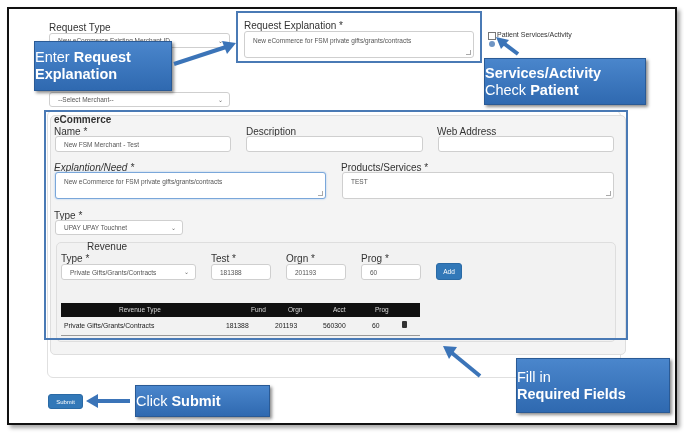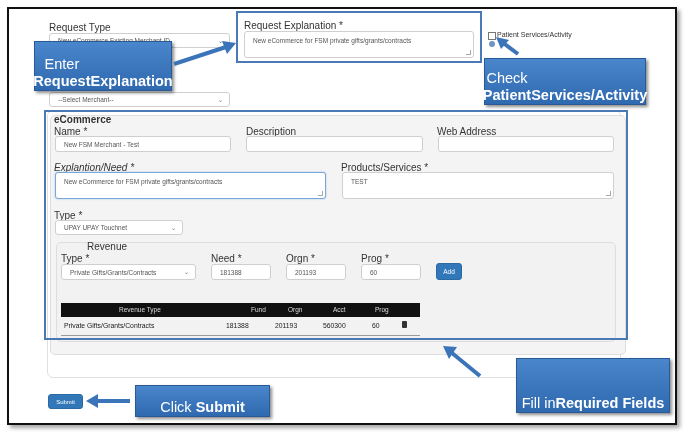--- a/index.html
+++ b/index.html
@@ -12,21 +12,21 @@
   .inp { position:absolute; background:#fff; border:1px solid #cfcfcf; border-radius:3px; box-sizing:border-box;
          font-size:6.5px; color:#555; padding:0 8px; display:flex; align-items:center; white-space:nowrap; overflow:hidden; }
   .ta { align-items:flex-start; padding-top:5px; }
   .ta::after { content:""; position:absolute; right:2px; bottom:2px; width:4px; height:4px;
                border-right:1px solid #aaa; border-bottom:1px solid #aaa; }
   .sel .chev { position:absolute; right:6px; top:50%; transform:translateY(-55%); font-size:6px; color:#666; }
   .focus { border-color:#7aa7da; box-shadow:0 0 2px #9cc0ea; }
   .panel { position:absolute; background:#f4f4f4; border:1px solid #dedede; border-radius:5px; box-sizing:border-box; }
   .callout { position:absolute; background:linear-gradient(#4a86cc,#2f69b0); color:#fff; border:1px solid #2a5a95;
              box-shadow:2px 2px 3px rgba(0,0,0,0.45); text-align:center; font-size:14.5px; line-height:17px;
-             display:flex; flex-direction:row; justify-content:center; align-items:flex-end; }
+             display:flex; flex-direction:column; justify-content:center; align-items:flex-start; }
   .callout b { font-weight:bold; }
   .hl { position:absolute; border:2px solid #4a7ab5; box-sizing:border-box; }
   .btn { position:absolute; background:#3278b8; color:#fff; border:1px solid #2a6aa5; border-radius:3px;
          font-size:6.5px; display:flex; align-items:center; justify-content:center; box-sizing:border-box; }
   .th { background:#111; color:#ddd; font-size:6.5px; }
   .cell { position:absolute; white-space:nowrap; }
 </style>
 </head>
 <body>
 
@@ -87,21 +87,21 @@
 
 <div class="panel" style="left:56px;top:242px;width:560px;height:100px;background:#f2f2f2;"></div>
 <div class="lbl" style="left:59px;top:241px;padding-left:28px;">Revenue</div>
 
 <div class="lbl" style="left:61px;top:253px;">Type *</div>
 <div class="inp sel" style="left:61px;top:264px;width:135px;height:16px;">
   <span>Private Gifts/Grants/Contracts</span>
   <span class="chev">⌄</span>
 </div>
 
-<div class="lbl" style="left:211px;top:253px;">Need *</div>
+<div class="lbl" style="left:211px;top:253px;">Test *</div>
 <div class="inp" style="left:211px;top:264px;width:60px;height:16px;">
   <span>181388</span>
 </div>
 
 <div class="lbl" style="left:286px;top:253px;">Orgn *</div>
 <div class="inp" style="left:286px;top:264px;width:60px;height:16px;">
   <span>201193</span>
 </div>
 
 <div class="lbl" style="left:361px;top:253px;">Prog *</div>
@@ -134,22 +134,22 @@
 <div class="callout" style="left:34px;top:41px;width:136px;height:48px;">
   <div><span>Enter </span><b>Request</b></div>
   <div><b>Explanation</b></div>
 </div>
 <svg class="abs" style="left:170px;top:38px;" width="70" height="30">
   <line x1="4" y1="26" x2="56" y2="9" stroke="#3b74b8" stroke-width="4"></line>
   <polygon points="66,5 52,3 57,16" fill="#3b74b8"></polygon>
 </svg>
 
 <div class="callout" style="left:484px;top:58px;width:160px;height:45px;">
+  <div><b>Services/Activity</b></div>
   <div><span>Check </span><b>Patient</b></div>
-  <div><b>Services/Activity</b></div>
 </div>
 <svg class="abs" style="left:494px;top:36px;" width="30" height="22">
   <line x1="24" y1="18" x2="8" y2="6" stroke="#3b74b8" stroke-width="4"></line>
   <polygon points="2,1 15,4 7,13" fill="#3b74b8"></polygon>
 </svg>
 
 <div class="callout" style="left:484px;top:358px;width:152px;height:53px;margin-left:32px;">
   <div><span>Fill in</span></div>
   <div><b>Required Fields</b></div>
 </div>

